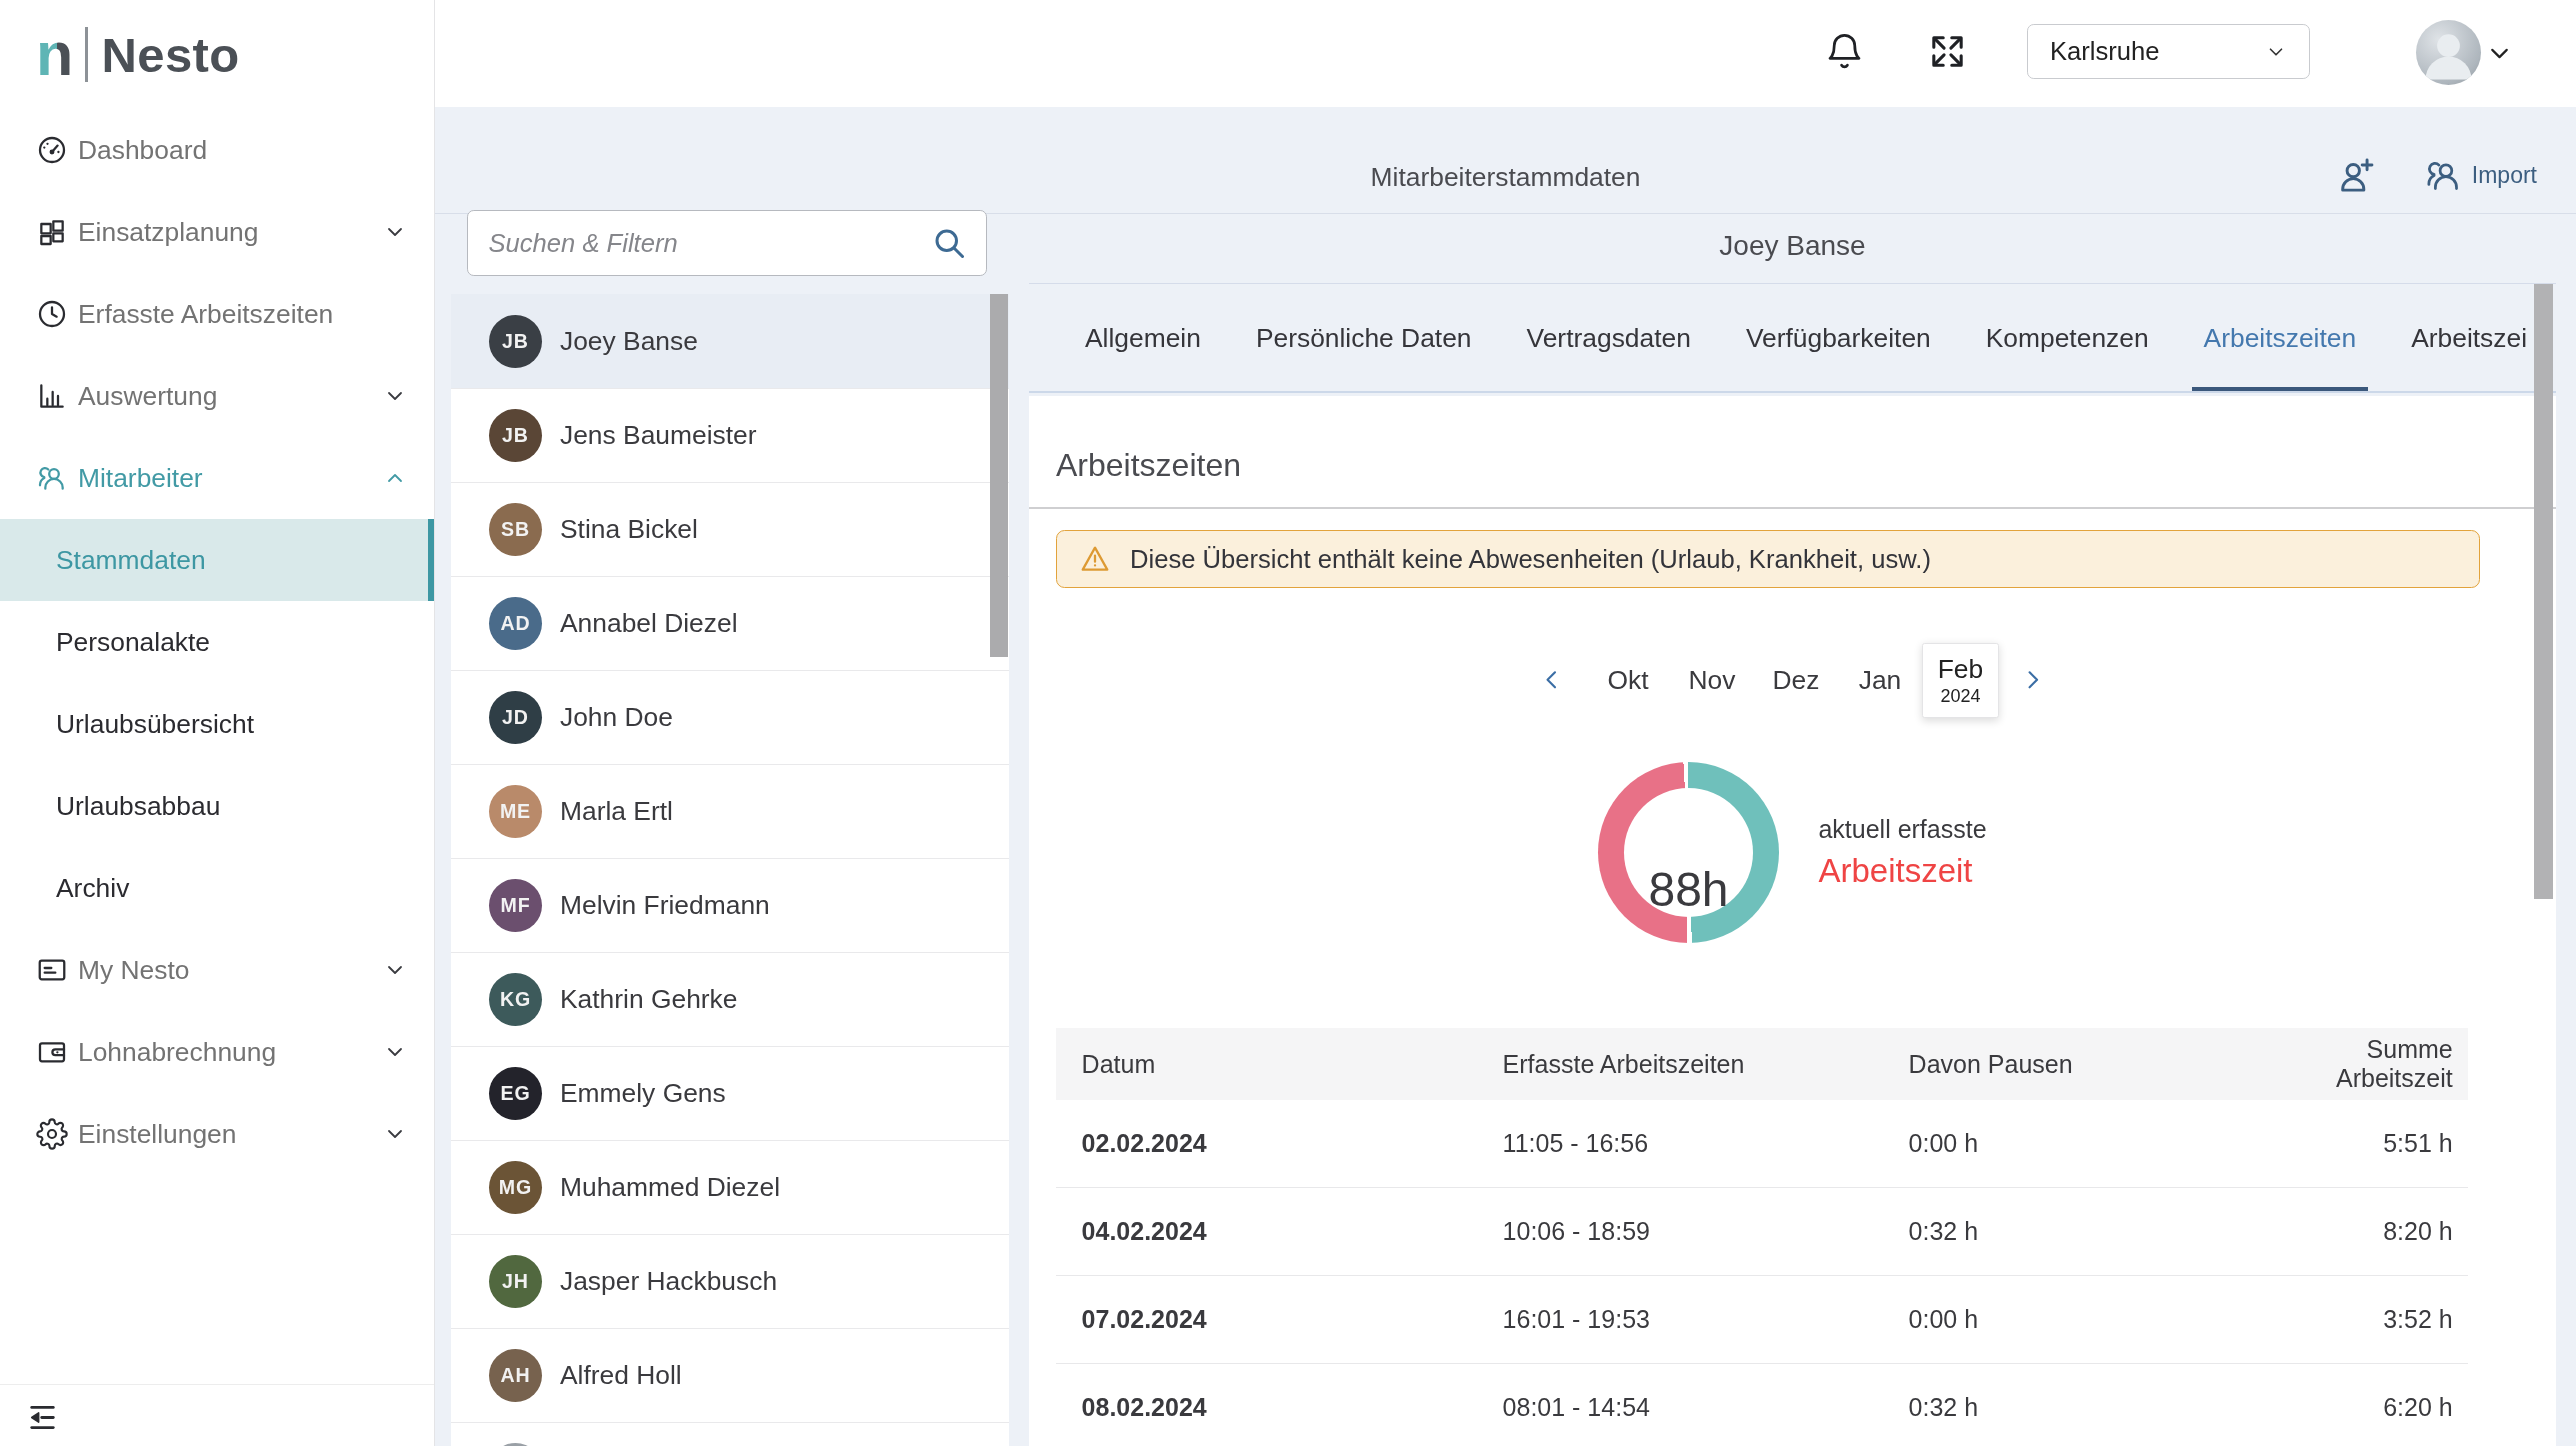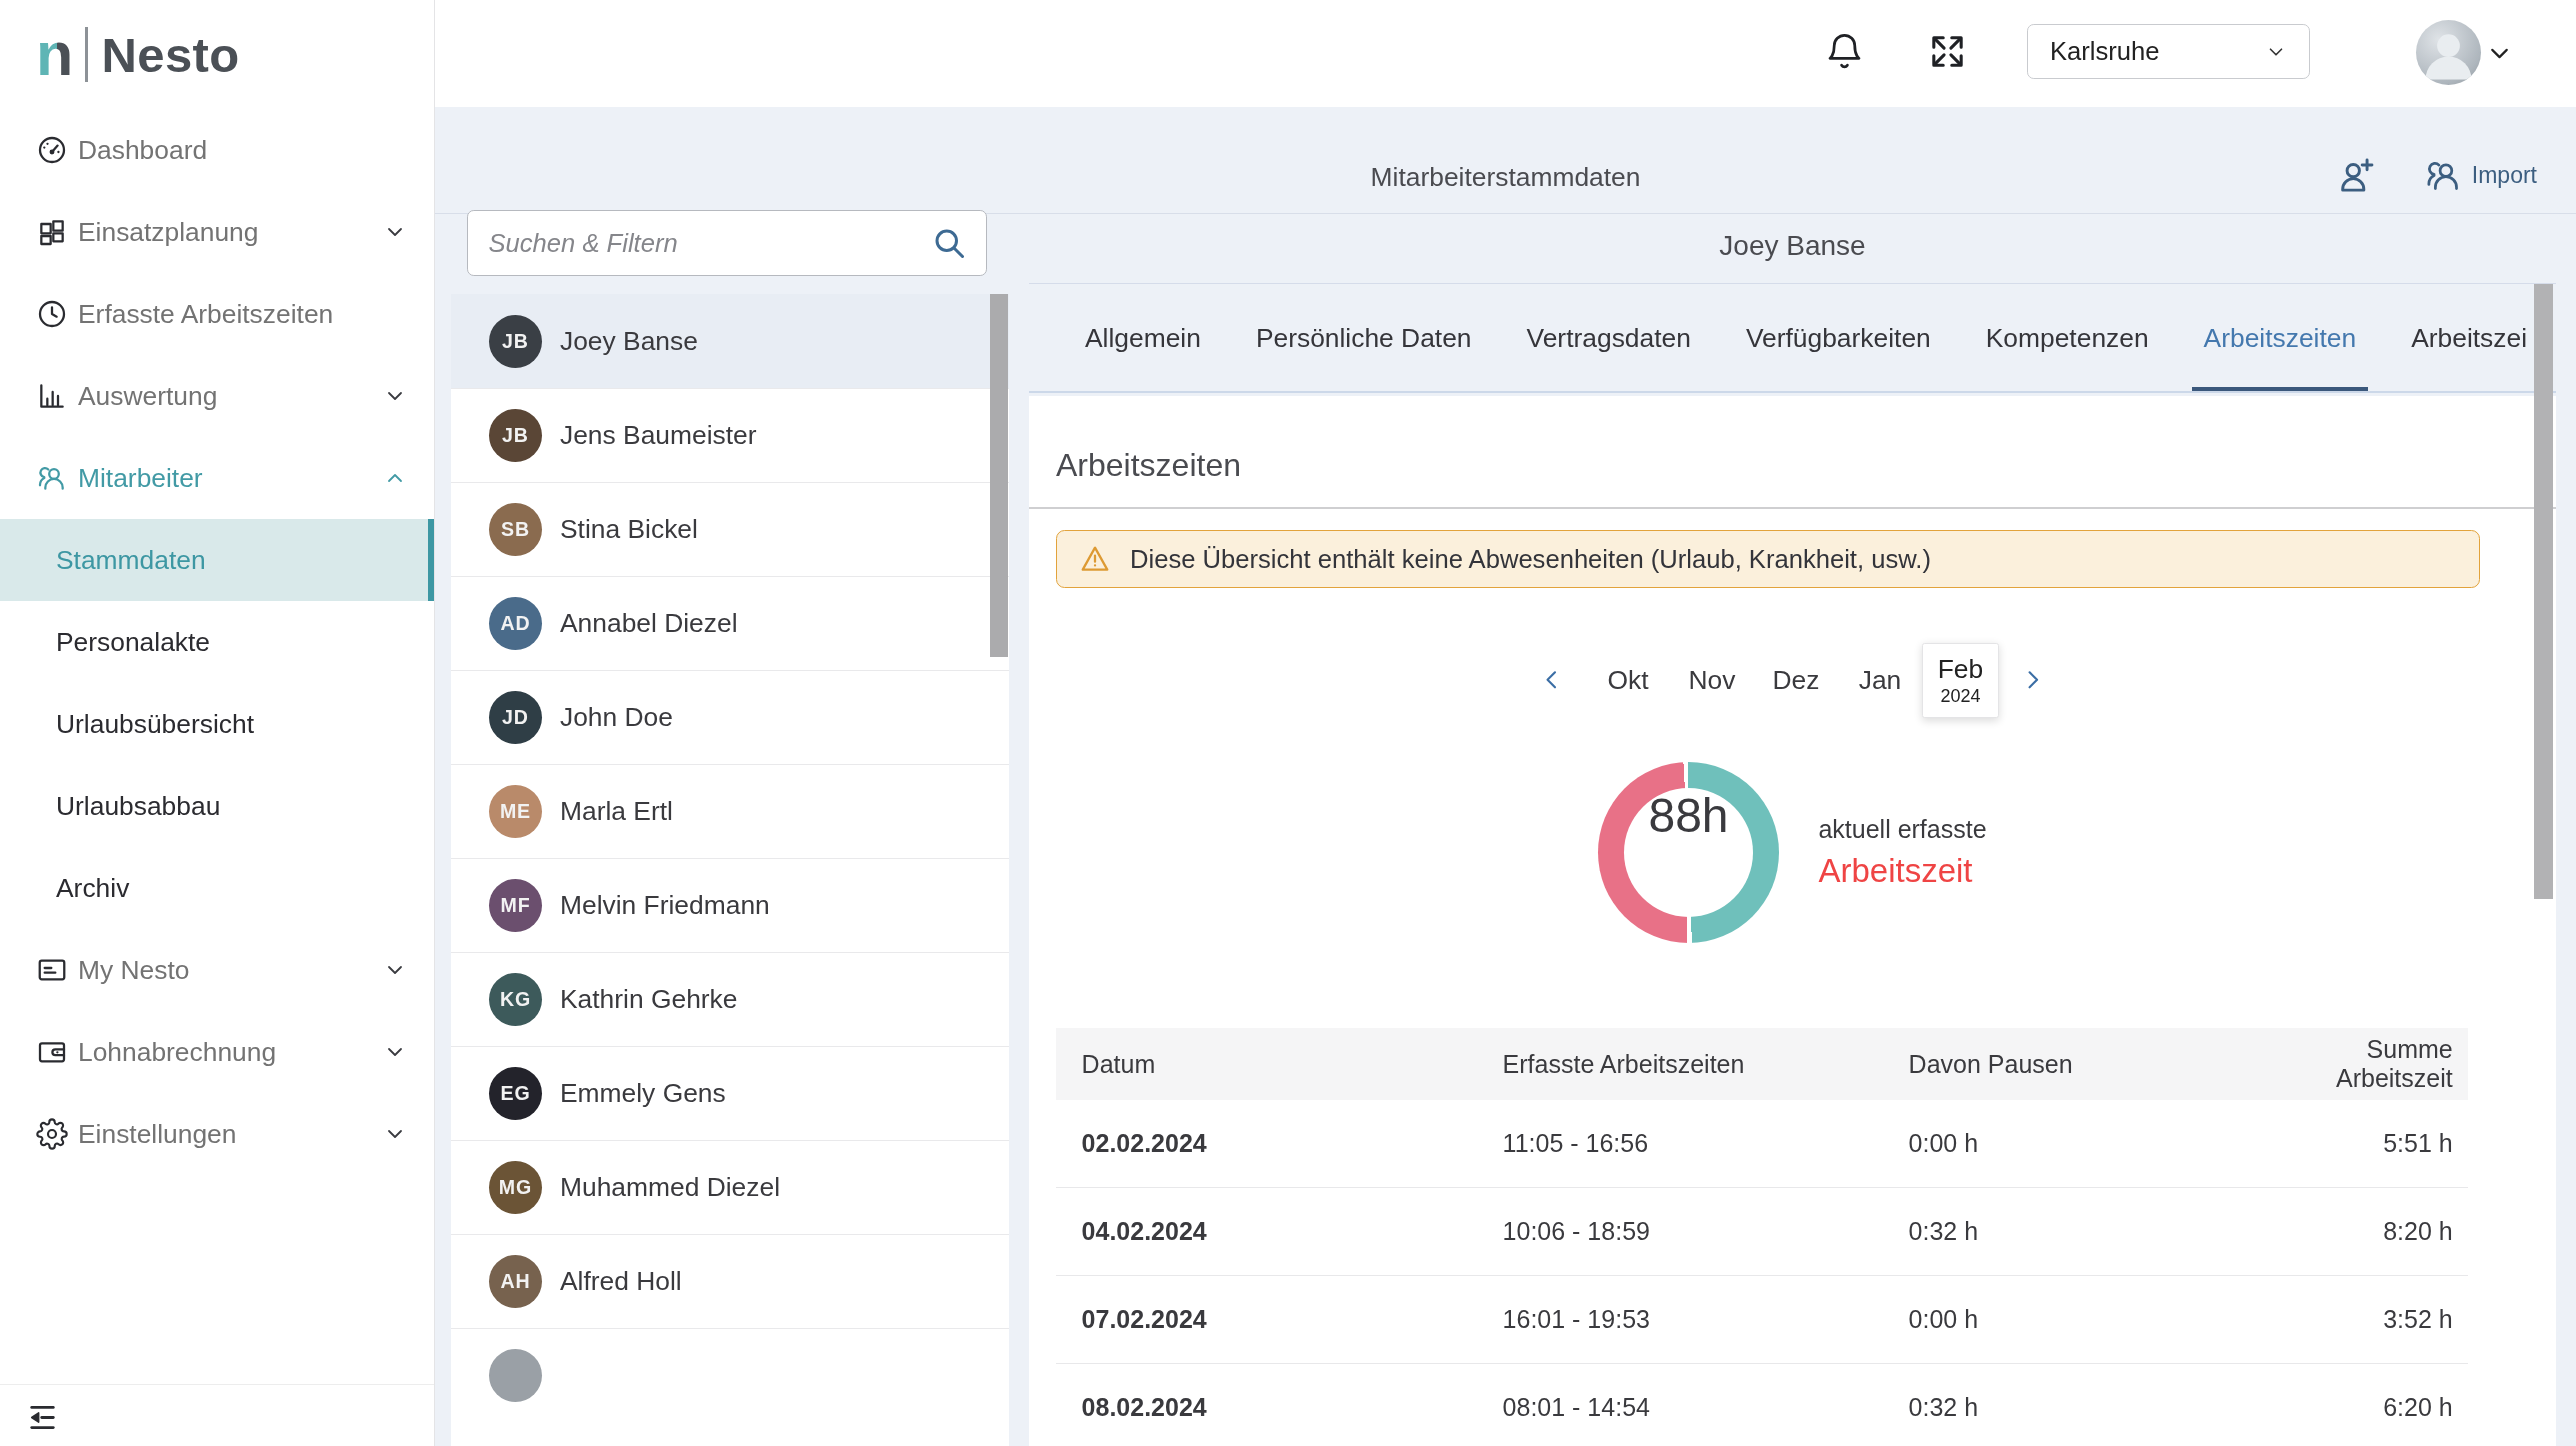--- a/index.html
+++ b/index.html
@@ -159,21 +159,21 @@
   .month-item.selected .m-label { font-size:26.4px; color:#222; }
   .month-item.selected .m-year { font-size:18px; color:#222; margin-top:0.9px; }
 
   .donut-block {
     position:absolute; left:0; top:366px; width:100%;
     display:flex; justify-content:center; align-items:center; gap:39px;
   }
   .donut { position:relative; width:181px; height:181px; border-radius:50%; }
   .donut-hole {
     position:absolute; left:25.6px; top:25.6px; width:129px; height:129px; border-radius:50%;
-    background:#fff; display:flex; align-items:flex-start; justify-content:center;
+    background:#fff; display:flex; align-items:flex-end; justify-content:center;
   }
   .donut-value { font-size:48px; color:#3a3a3e; }
   .donut-caption .cap-small { font-size:25px; color:#3a3a3e; margin-bottom:8.5px; }
   .donut-caption .cap-large { font-size:33px; color:#ef4444; }
 
   .ws-table { position:absolute; left:27px; top:632px; width:1412px; }
   .ws-thead {
     display:grid; grid-template-columns:421px 406px 426px 1fr; align-items:center;
     height:72px; background:#f5f5f6; font-size:25px; color:#3a3a3e;
   }
@@ -475,20 +475,24 @@
   <div class="emp-row">
     <span class="emp-avatar" style="background: rgb(35, 35, 43);">EG</span>
     <span class="emp-name">Emmely Gens</span>
   </div>
 
   <div class="emp-row">
     <span class="emp-avatar" style="background: rgb(107, 84, 54);">MG</span>
     <span class="emp-name">Muhammed Diezel</span>
   </div>
 
+  <div class="emp-row">
+    <span class="emp-avatar" style="background: rgb(81, 104, 63);">JH</span>
+    <span class="emp-name">Jasper Hackbusch</span>
+  </div>
 
   <div class="emp-row">
     <span class="emp-avatar" style="background: rgb(119, 98, 78);">AH</span>
     <span class="emp-name">Alfred Holl</span>
   </div>
 
   <div class="emp-row">
     <span class="emp-avatar" style="background: rgb(154, 160, 166);"></span>
     <span class="emp-name"></span>
   </div>

